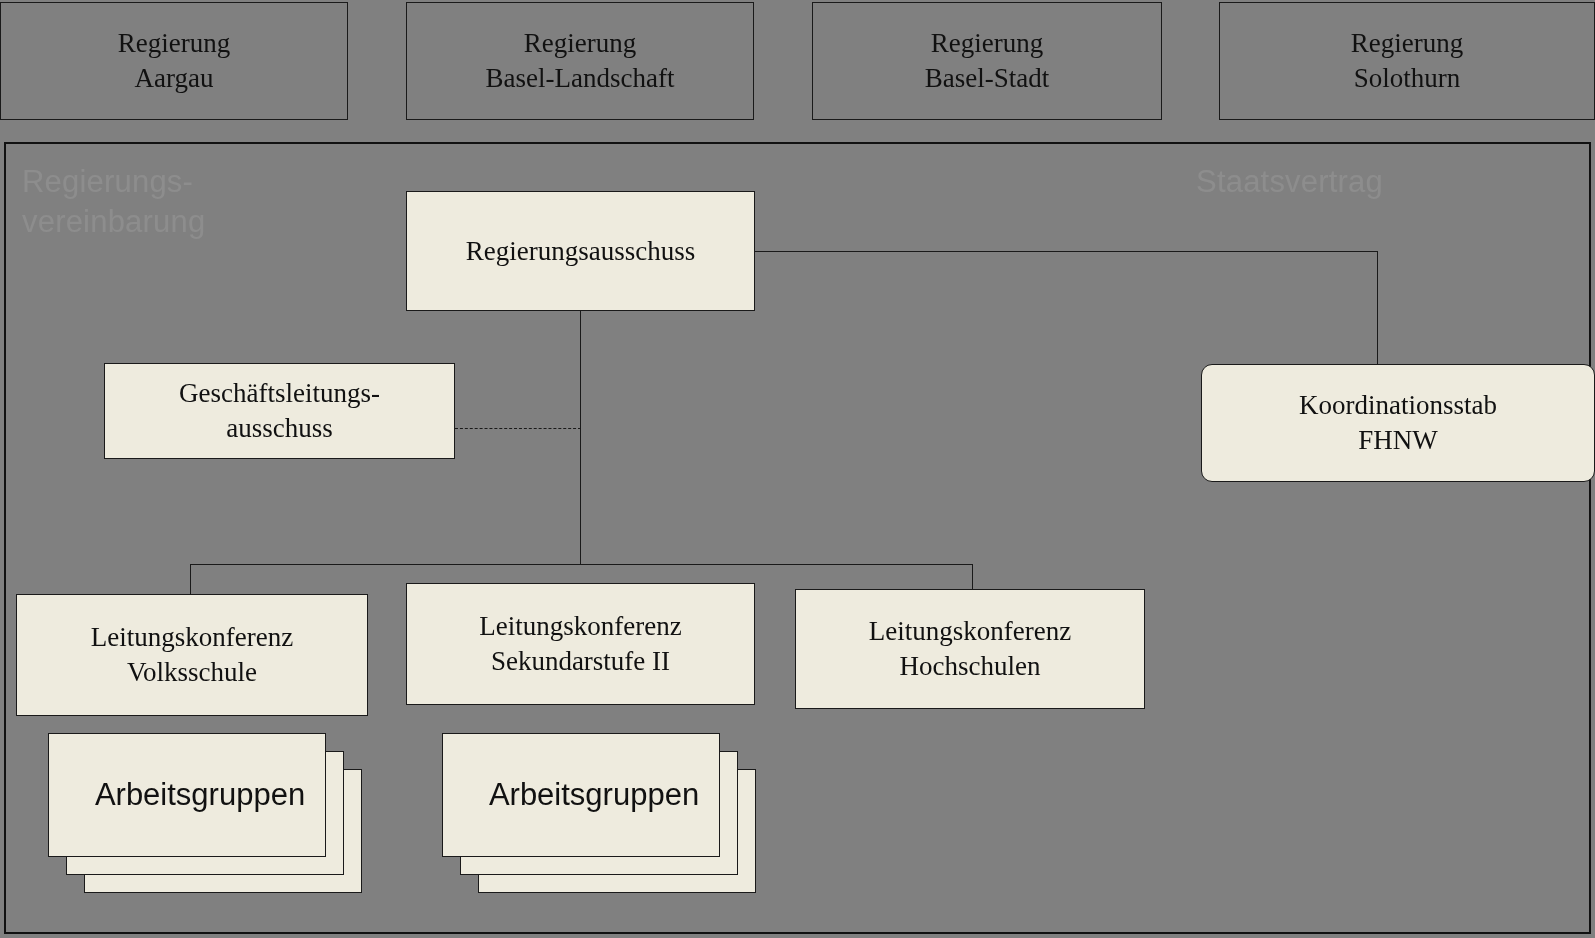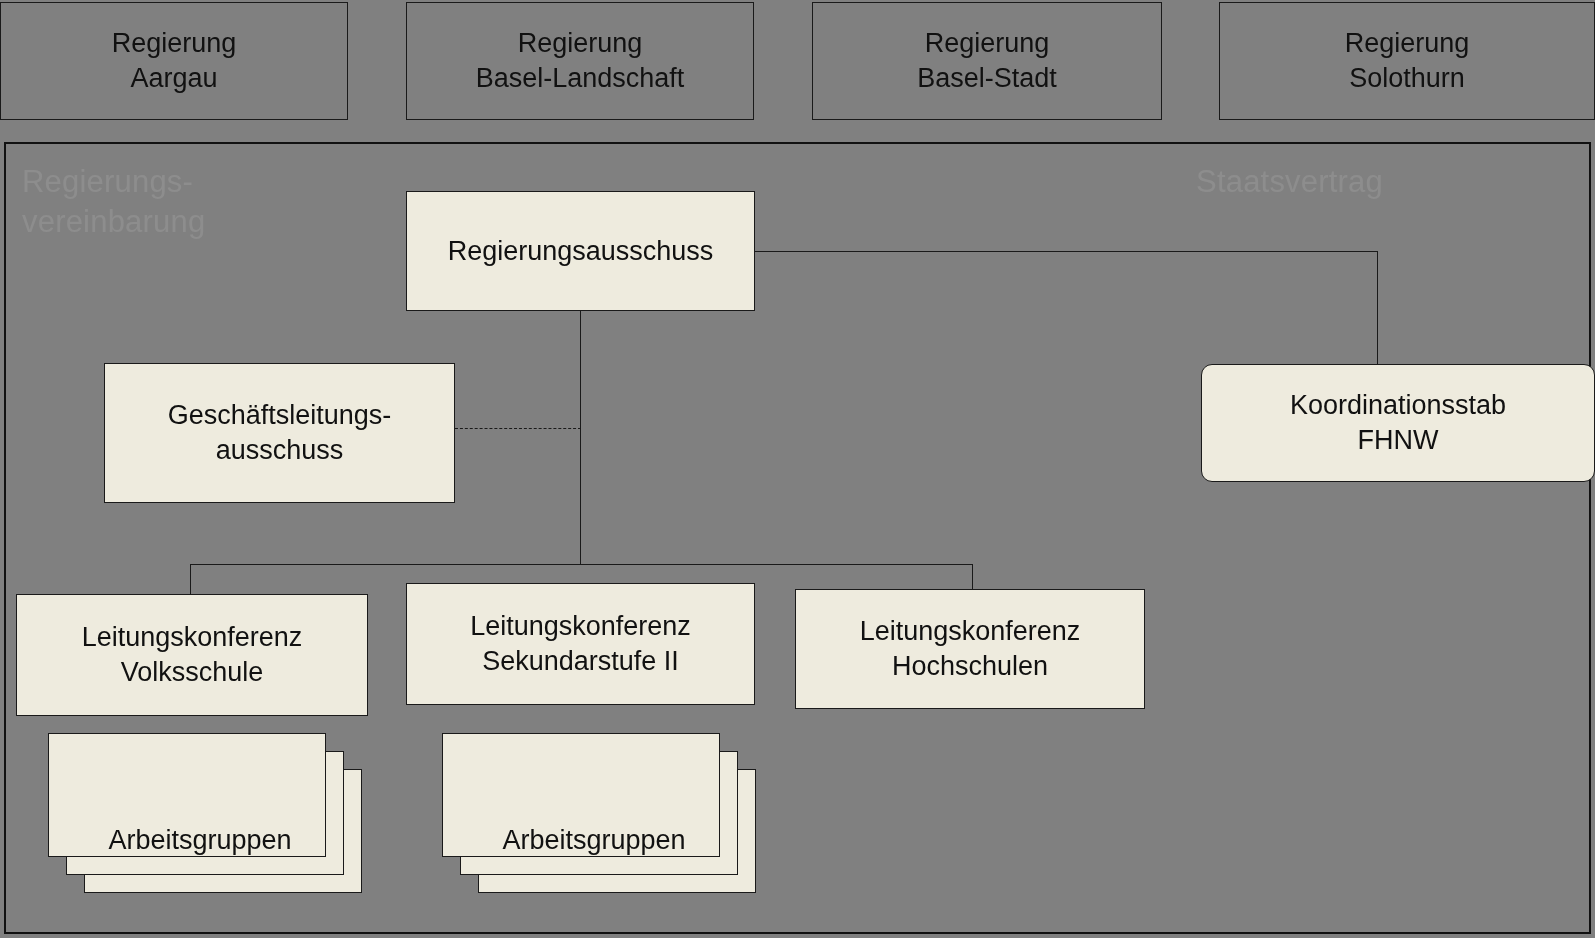--- a/index.html
+++ b/index.html
@@ -22,20 +22,21 @@
   .node {
     position: absolute;
     box-sizing: border-box;
     display: flex;
     align-items: center;
     justify-content: center;
     text-align: center;
     color: #111111;
     line-height: 1.28;
     white-space: pre-line;
+    font-family: Liberation Serif, serif;
   }
 
   
   .gov-box {
     border: 1.6px solid #1a1a1a;
     background: transparent;
     font-size: 27px;
   }
 
   
@@ -92,23 +93,23 @@
     position: absolute;
     box-sizing: border-box;
     border: 1.5px solid #1a1a1a;
     background: #EEEBDE;
   }
   .stack .card.back2 { left: 36px; top: 36px; }
   .stack .card.back1 { left: 18px; top: 18px; }
   .stack .card.front {
     left: 0; top: 0;
     display: flex;
-    align-items: flex-end;
+    align-items: center;
     justify-content: center;
-    font-size: 27px;
+    font-size: 31px;
     color: #111111;
     padding-left: 26px;
   }
 </style>
 </head>
 <body>
 
 <div id="chart-root">
 
   <div class="node gov-box" style="left:0px; top:2px; width:348px; height:118px;">
@@ -146,21 +147,21 @@
   <div class="conn-h-dashed" style="left:455px; top:428px; width:126px;"></div>
 
   <div class="conn-h" style="left:190px; top:564px; width:783px;"></div>
   <div class="conn-v" style="left:190px; top:564px; height:31px;"></div>
   <div class="conn-v" style="left:972px; top:564px; height:31px;"></div>
 
   <div class="node org-box" style="left:406px; top:191px; width:349px; height:120px;">
     <span>Regierungsausschuss</span>
   </div>
 
-  <div class="node org-box" style="left:104px; top:363px; width:351px; height:140px;">
+  <div class="node org-box" style="left:104px; top:363px; width:351px; height:96px;">
     <span>Geschäftsleitungs-
 ausschuss</span>
   </div>
 
   <div class="node org-box" style="left:1201px; top:364px; width:394px; height:118px;border-radius:11px;">
     <span>Koordinationsstab
 FHNW</span>
   </div>
 
   <div class="node org-box" style="left:16px; top:594px; width:352px; height:122px;">

